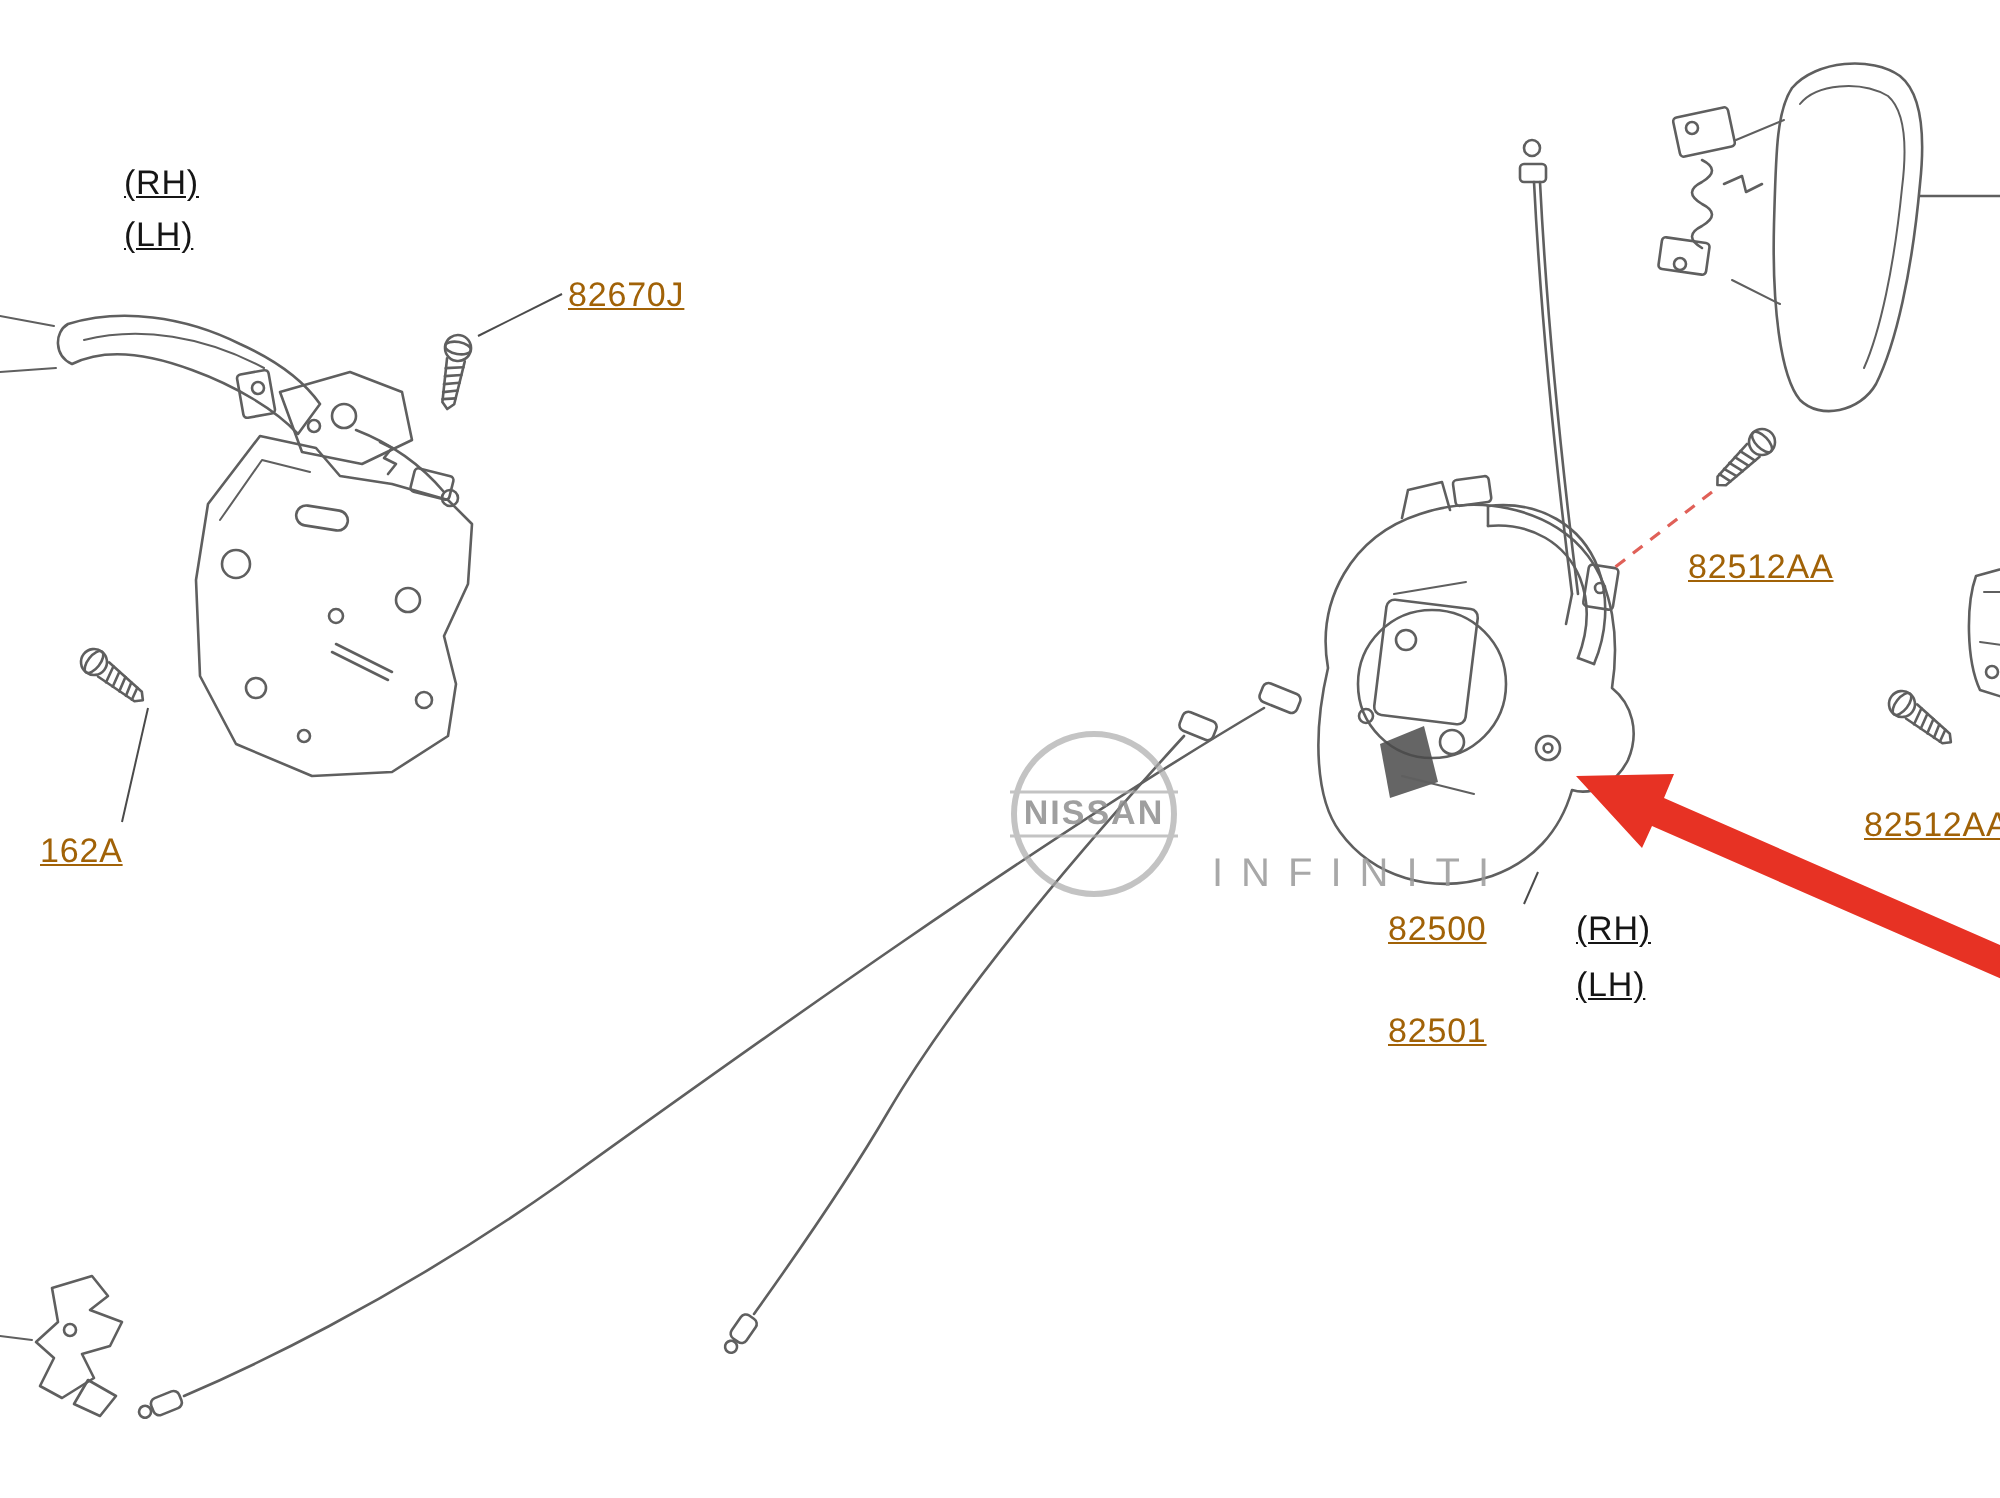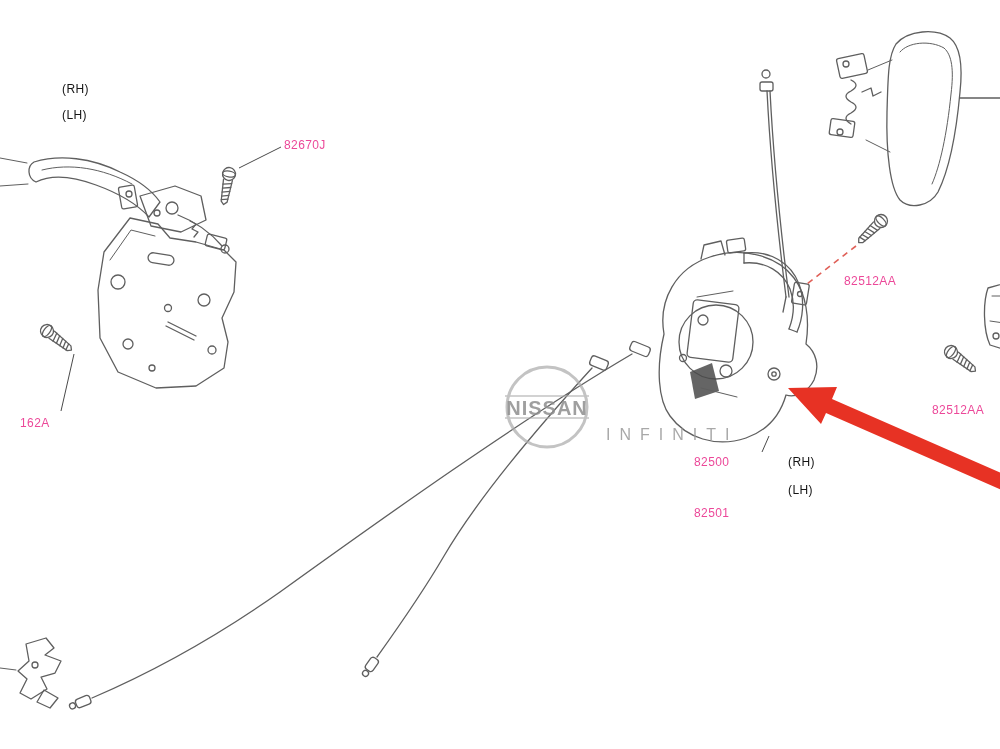--- a/index.html
+++ b/index.html
@@ -6,33 +6,34 @@
   #stage{
     position:relative;
     width:1000px;height:749px;
     background:#ffffff;
     overflow:hidden;
     font-family:"Liberation Sans", sans-serif;
   }
   svg{position:absolute;left:0;top:0;}
   .lbl{
     position:absolute;
-    font-size:12px;
+    font-size:17px;
     letter-spacing:.4px;
     color:#151515;
     white-space:nowrap;
     user-select:none;
+    text-decoration:underline;
   }
-  .part{color:#ec4899;cursor:pointer;}
+  .part{color:#a16207;cursor:pointer;}
   .wm{
     position:absolute;color:#8f8f8f;opacity:.85;
     font-weight:bold;white-space:nowrap;
   }
-  #wm-nissan{left:495px;top:397px;width:104px;text-align:center;font-size:20px;letter-spacing:1px;}
-  #wm-infiniti{left:606px;top:426px;font-size:16px;letter-spacing:9px;font-weight:400;color:#9a9a9a;}
+  #wm-nissan{left:495px;top:397px;width:104px;text-align:center;font-size:17px;letter-spacing:1px;}
+  #wm-infiniti{left:606px;top:426px;font-size:20px;letter-spacing:9px;font-weight:400;color:#9a9a9a;}
 </style>
 </head>
 <body>
 
 <div id="stage">
 
   <svg width="1000" height="749" viewBox="0 0 1000 749">
     <defs>
       <g id="screw">
         <circle cx="0" cy="0" r="6.5"></circle>

